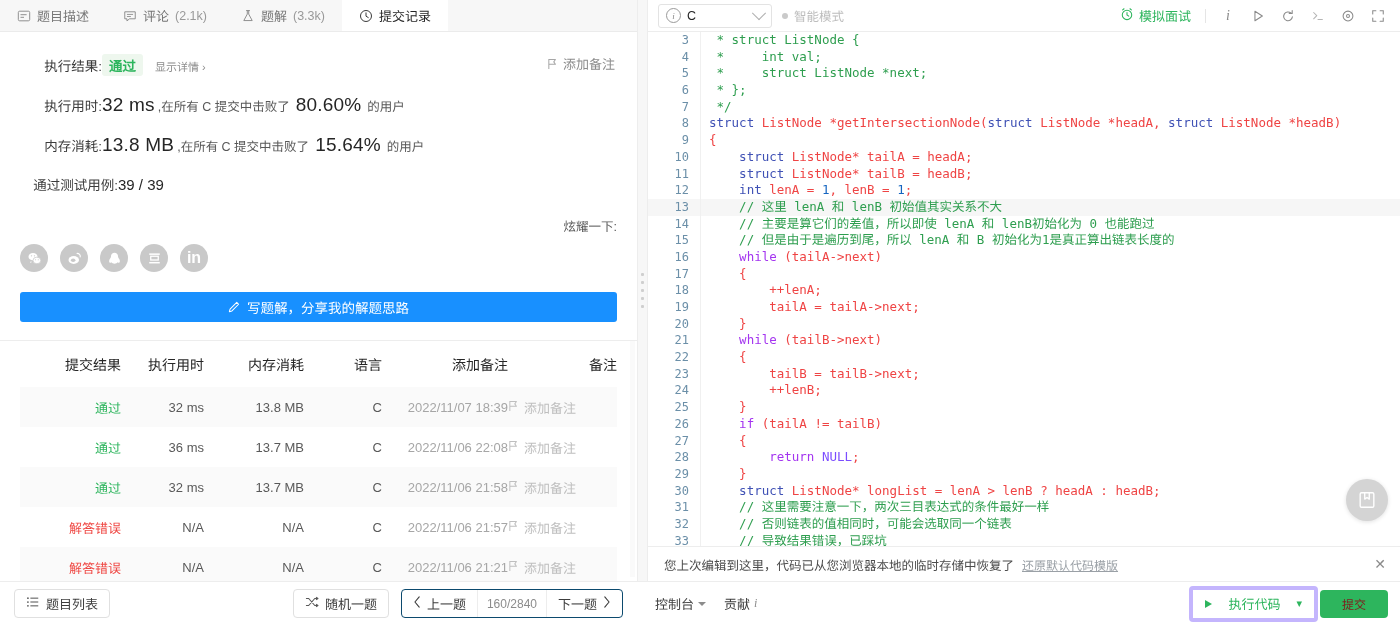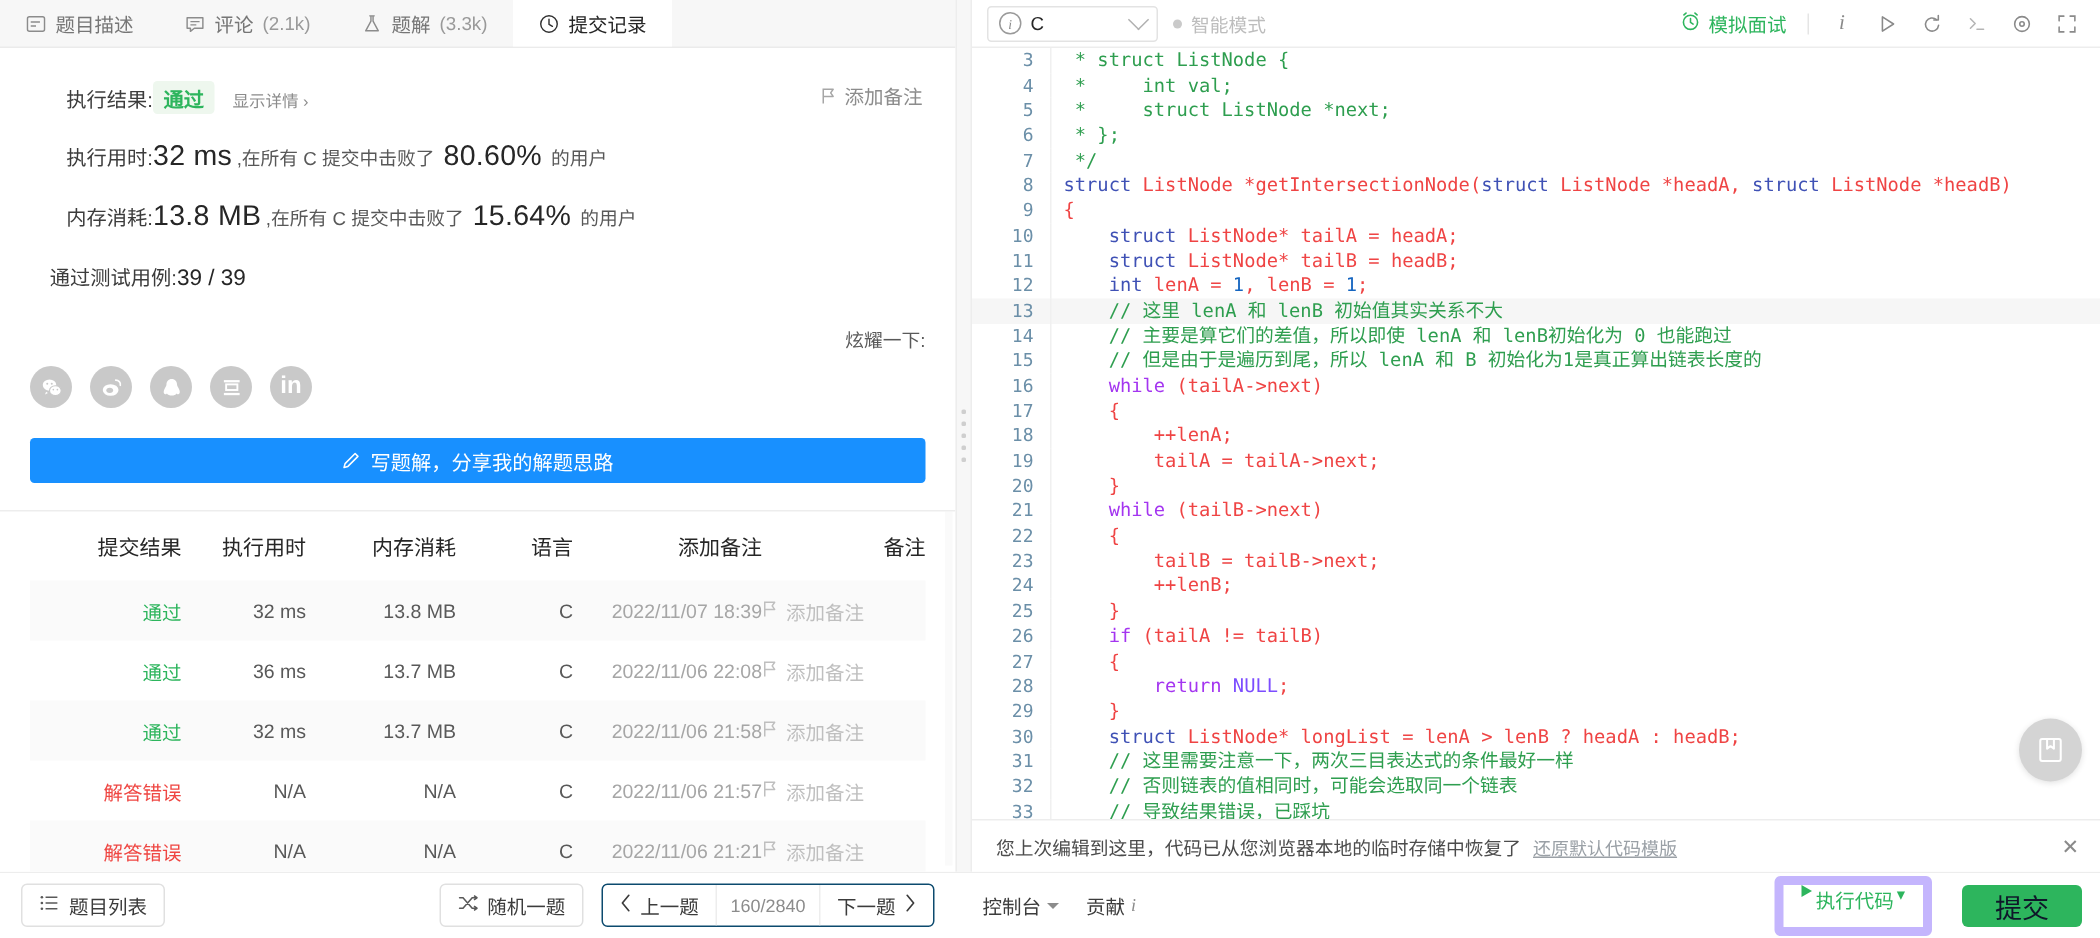--- a/index.html
+++ b/index.html
@@ -105,22 +105,22 @@
   .bl{width:637px;display:flex;align-items:center;padding:0 14px;box-sizing:border-box;flex:0 0 auto;}
   .br{flex:1;display:flex;align-items:center;padding:0 12px 0 18px;box-sizing:border-box;}
   .obtn{height:27px;border:1px solid #e0e0e0;border-radius:4px;display:flex;align-items:center;gap:6px;padding:0 11px;font-size:13px;color:#3c3c3c;background:#fff;cursor:pointer;white-space:nowrap;}
   .navgrp{display:flex;align-items:center;border:1px solid #0c4a6e;border-radius:4px;height:27px;overflow:hidden;background:#fff;}
   .navbtn{display:flex;align-items:center;gap:5px;padding:0 11px;height:27px;font-size:13px;color:#3c3c3c;cursor:pointer;}
   .navcount{font-size:12px;color:#8c8c8c;padding:0 9px;border-left:1px solid #ededed;border-right:1px solid #ededed;height:27px;display:flex;align-items:center;}
   .console{display:flex;align-items:center;gap:4px;font-size:13px;color:#3c3c3c;cursor:pointer;}
   .caret{width:0;height:0;border-left:4px solid transparent;border-right:4px solid transparent;border-top:4px solid #8c8c8c;}
   .contrib{display:flex;align-items:center;gap:4px;font-size:13px;color:#3c3c3c;margin-left:18px;cursor:pointer;}
   .ital{font-style:italic;font-family:"Liberation Serif",serif;color:#8c8c8c;font-size:12px;}
-  .runbtn{margin-left:auto;height:28px;border:6px solid #c4b5fd;border-radius:4px;color:#2db55d;display:flex;gap:2px;padding:0 12px;font-size:13px;cursor:pointer;background:#fff;}
-  .subbtn{height:28px;border-radius:4px;background:#2db55d;color:#0f172a;display:flex;align-items:center;justify-content:center;padding:0 22px;font-size:18px;margin-left:20px;cursor:pointer;}
+  .runbtn{margin-left:auto;height:28px;border:4px solid #c4b5fd;border-radius:4px;color:#2db55d;display:flex;align-items:center;gap:16px;padding:0 12px;font-size:13px;cursor:pointer;background:#fff;}
+  .subbtn{height:28px;border-radius:4px;background:#2db55d;color:#7f1d1d;display:flex;align-items:center;justify-content:center;padding:0 22px;font-size:12px;margin-left:2px;cursor:pointer;}
   .tri{width:0;height:0;border-top:4.5px solid transparent;border-bottom:4.5px solid transparent;border-left:7px solid currentColor;}
 </style>
 </head>
 <body>
 
 <div class="app">
   <div class="body-row">
 
     <div class="left">
       <div class="tabbar">

